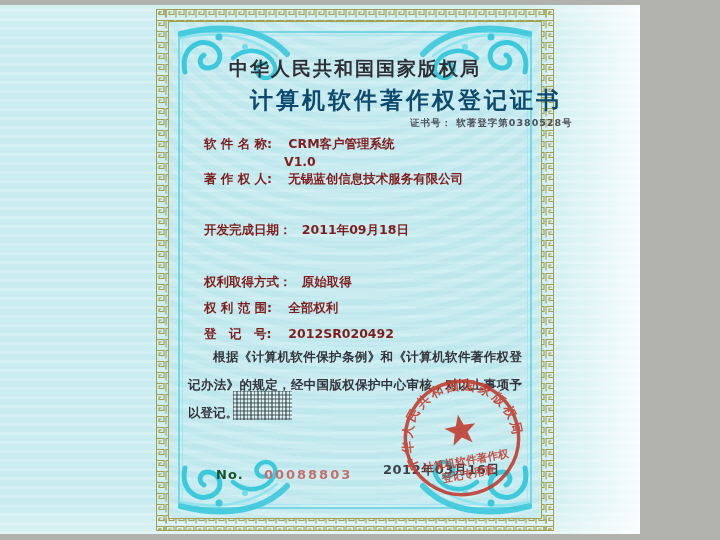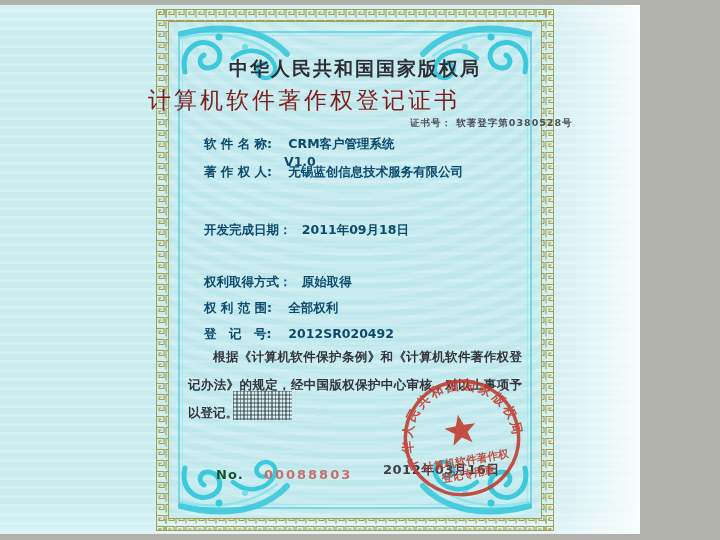--- a/index.html
+++ b/index.html
@@ -25,31 +25,31 @@
   }
 
   svg.frame { position:absolute; left:155px; top:8px; }
   svg.seal  { position:absolute; left:390px; top:366px; opacity:.88; }
 
   .authority {
     position:absolute; left:155px; top:56px; width:400px; text-align:center;
     font-size:19px; font-weight:700; letter-spacing:2px; color:#2d2e36;
   }
   .title {
-    position:absolute; left:148px; top:85px; width:414px; text-align:left;
-    font-size:23px; font-weight:400; letter-spacing:3px; color:#7f1d1d;
+    position:absolute; left:148px; top:85px; width:414px; text-align:right;
+    font-size:23px; font-weight:700; letter-spacing:3px; color:#0c4a6e;
   }
   .certno {
     position:absolute; left:401px; top:117px;
     font-size:9.5px; color:#50505a; letter-spacing:1px; font-weight:600;margin-left:9px;
   }
-  .row { position:absolute; left:204px; font-size:12.5px; font-weight:600; color:#0c4a6e; white-space:nowrap; }
+  .row { position:absolute; left:204px; font-size:12.5px; font-weight:600; color:#7f1d1d; white-space:nowrap; }
   .row .lbl { display:inline-block; min-width:74px; }
   .row .val { margin-left:6px; }
-  .r1{top:136px} .rv{top:154px; left:284px} .r2{top:164px} .r3{top:222px}
+  .r1{top:136px} .rv{top:154px; left:284px} .r2{top:171px} .r3{top:222px}
   .r4{top:248px} .r5{top:274px} .r6{top:300px} .r7{top:326px}
 
   .statement {
     position:absolute; left:188px; top:343px; width:334px;
     font-size:12.5px; font-weight:600; color:#34343c;
     line-height:28px; text-indent:2em; text-align:justify;
   }
 
   .barcode {
     position:absolute; left:233px; top:391px; width:59px; height:29px; opacity:.82;

